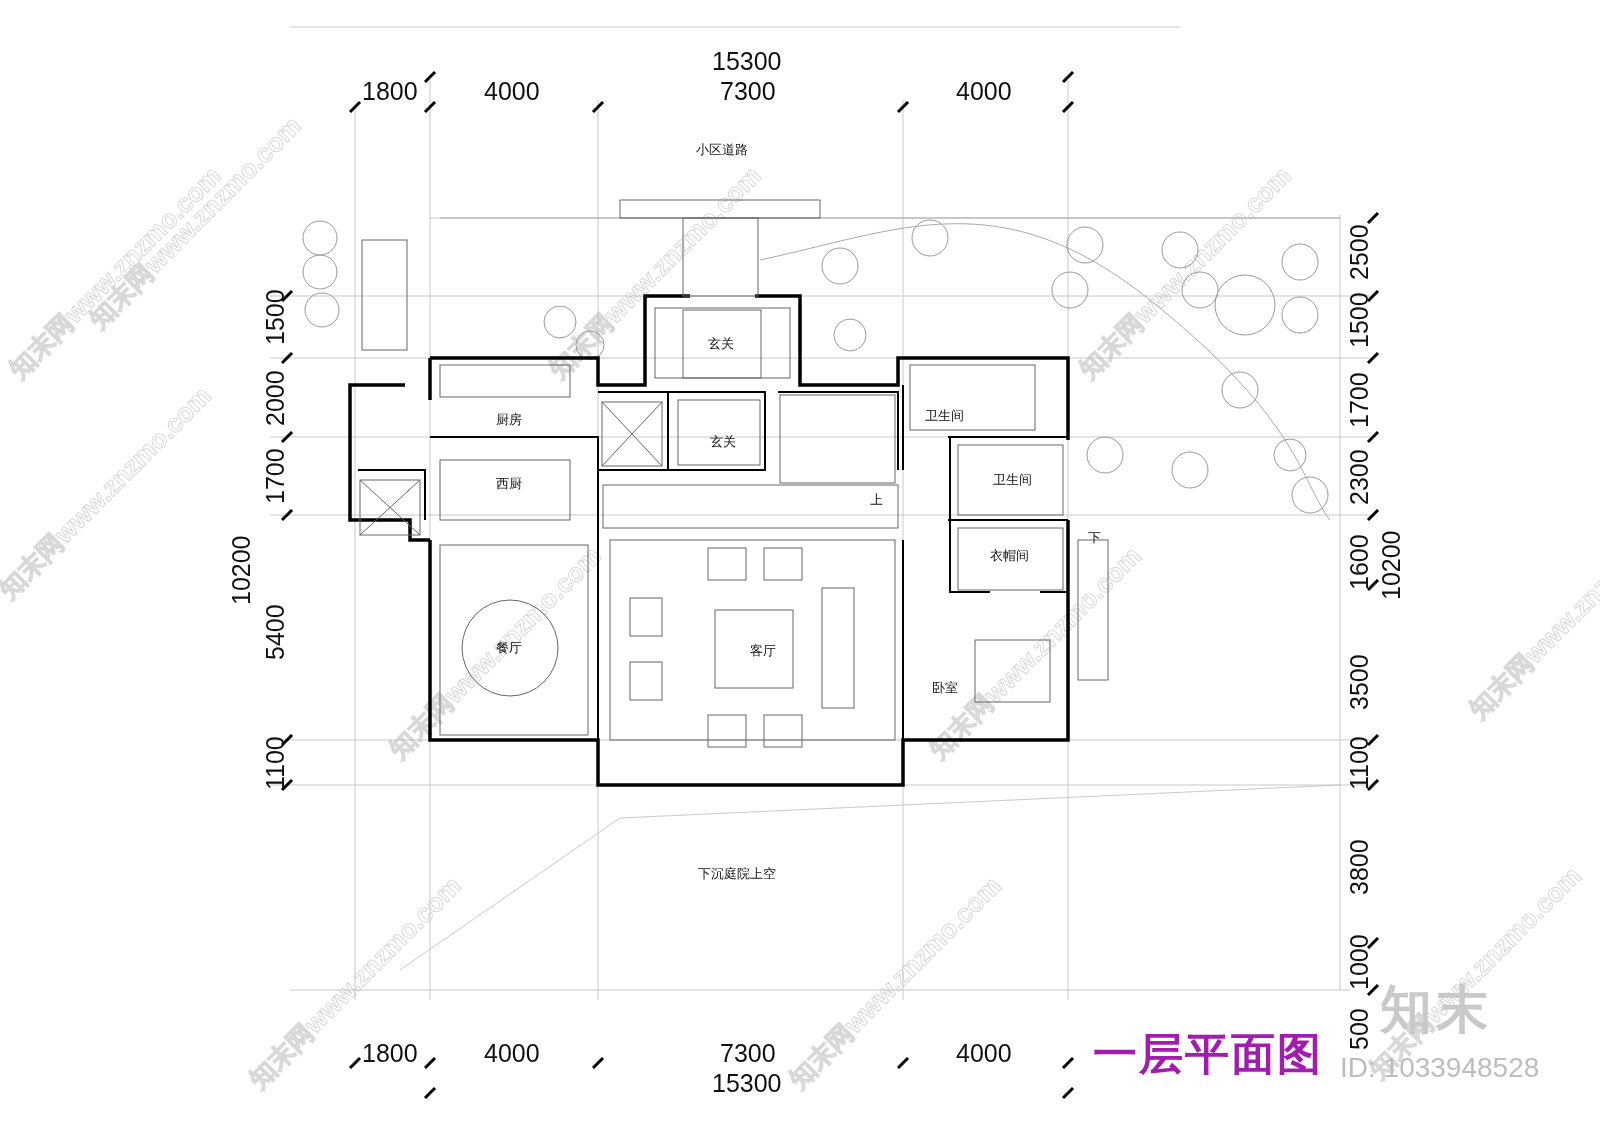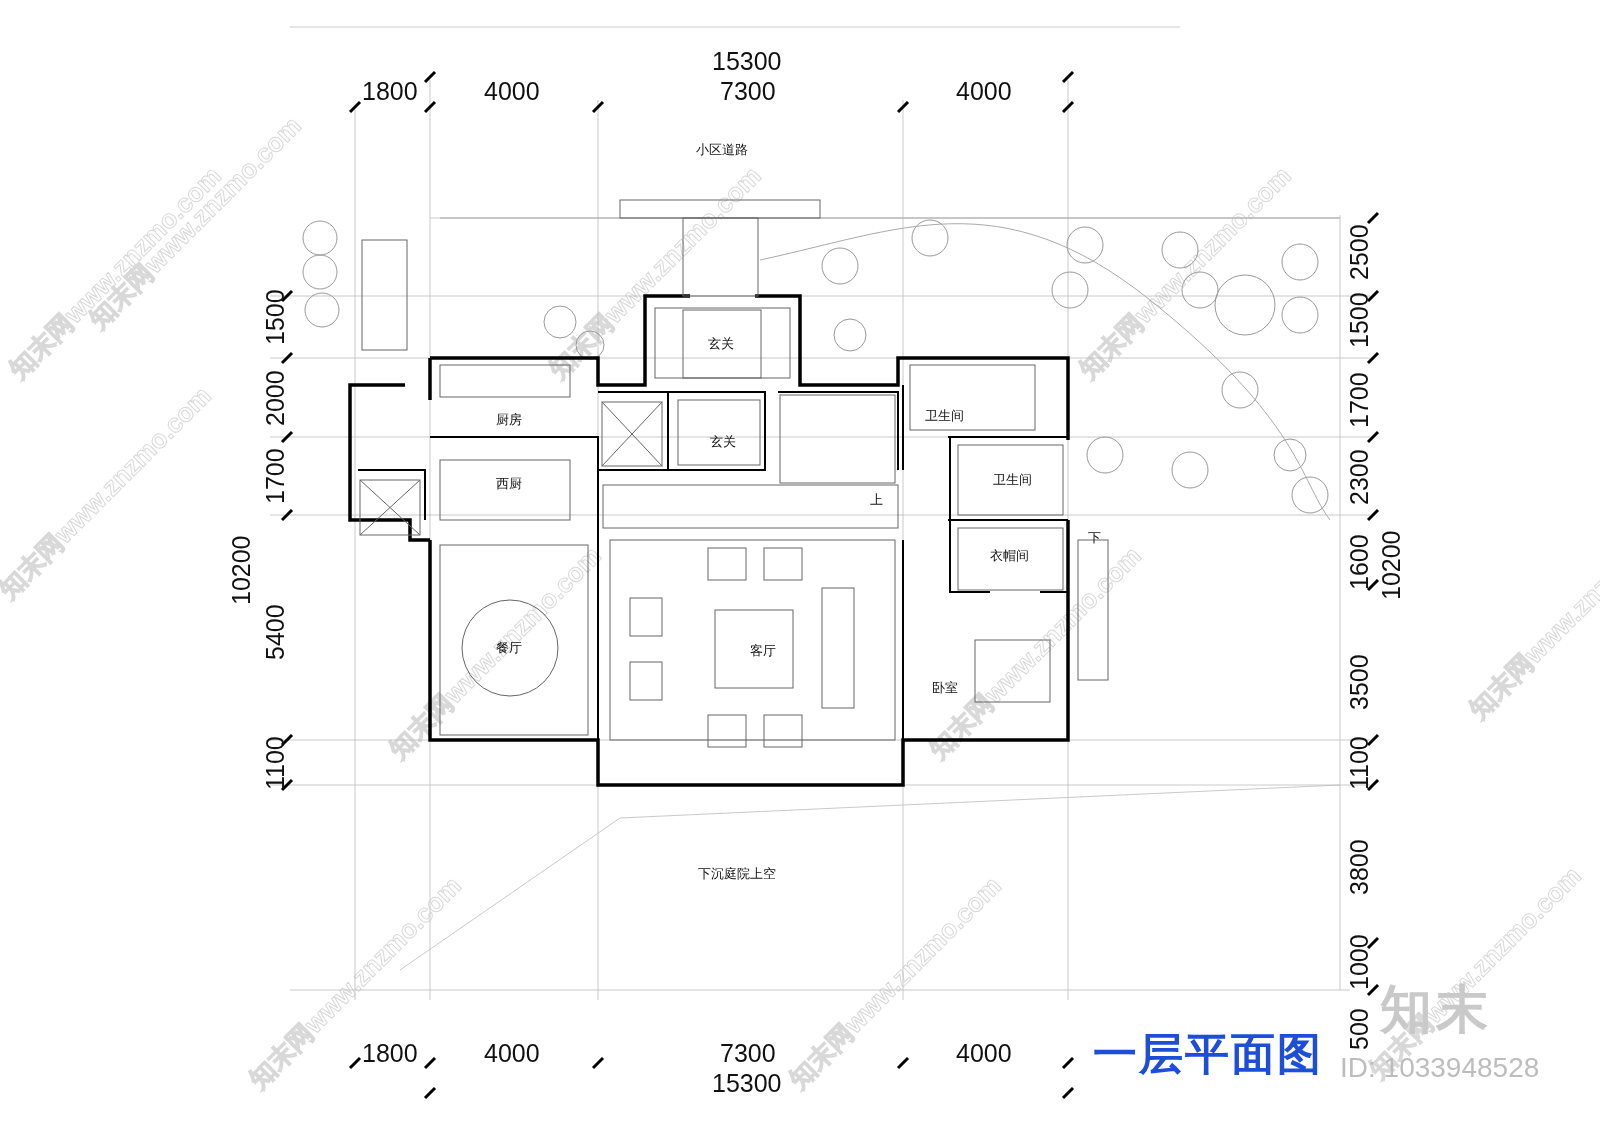--- a/index.html
+++ b/index.html
@@ -3,21 +3,21 @@
 <meta charset="utf-8">
 <style>
   html, body { margin:0; padding:0; background:#ffffff; }
   body { width:1600px; height:1131px; position:relative; overflow:hidden;
          font-family:"DejaVu Sans","Liberation Sans",sans-serif; color:#111; }
   svg { position:absolute; left:0; top:0; }
   .dim { font-family:"Liberation Sans","DejaVu Sans",sans-serif; font-size:25px; fill:#111; }
   .room { font-size:13px; fill:#111; }
   .wm { font-family:"Liberation Sans",sans-serif; font-size:26px; fill:none; stroke:#d8d8d8; stroke-width:1; font-weight:bold; }
   .title-text { position:absolute; left:1093px; top:1025px; font-size:44px; font-weight:bold;
-                font-family:"DejaVu Sans",sans-serif; letter-spacing:2px; color:#1d4ed8; }
+                font-family:"DejaVu Sans",sans-serif; letter-spacing:2px; color:#a21caf; }
   .brand { position:absolute; left:1380px; top:975px; font-size:52px; color:#c9c9c9;
            font-family:Liberation Mono, monospace; font-weight:bold; letter-spacing:4px; }
   .idtext { position:absolute; left:1340px; top:1052px; font-size:28px; color:#bdbdbd;
             font-family:"Liberation Sans",sans-serif; }
 </style>
 </head>
 <body>
 
 <svg width="1600" height="1131" viewBox="0 0 1600 1131">
 

